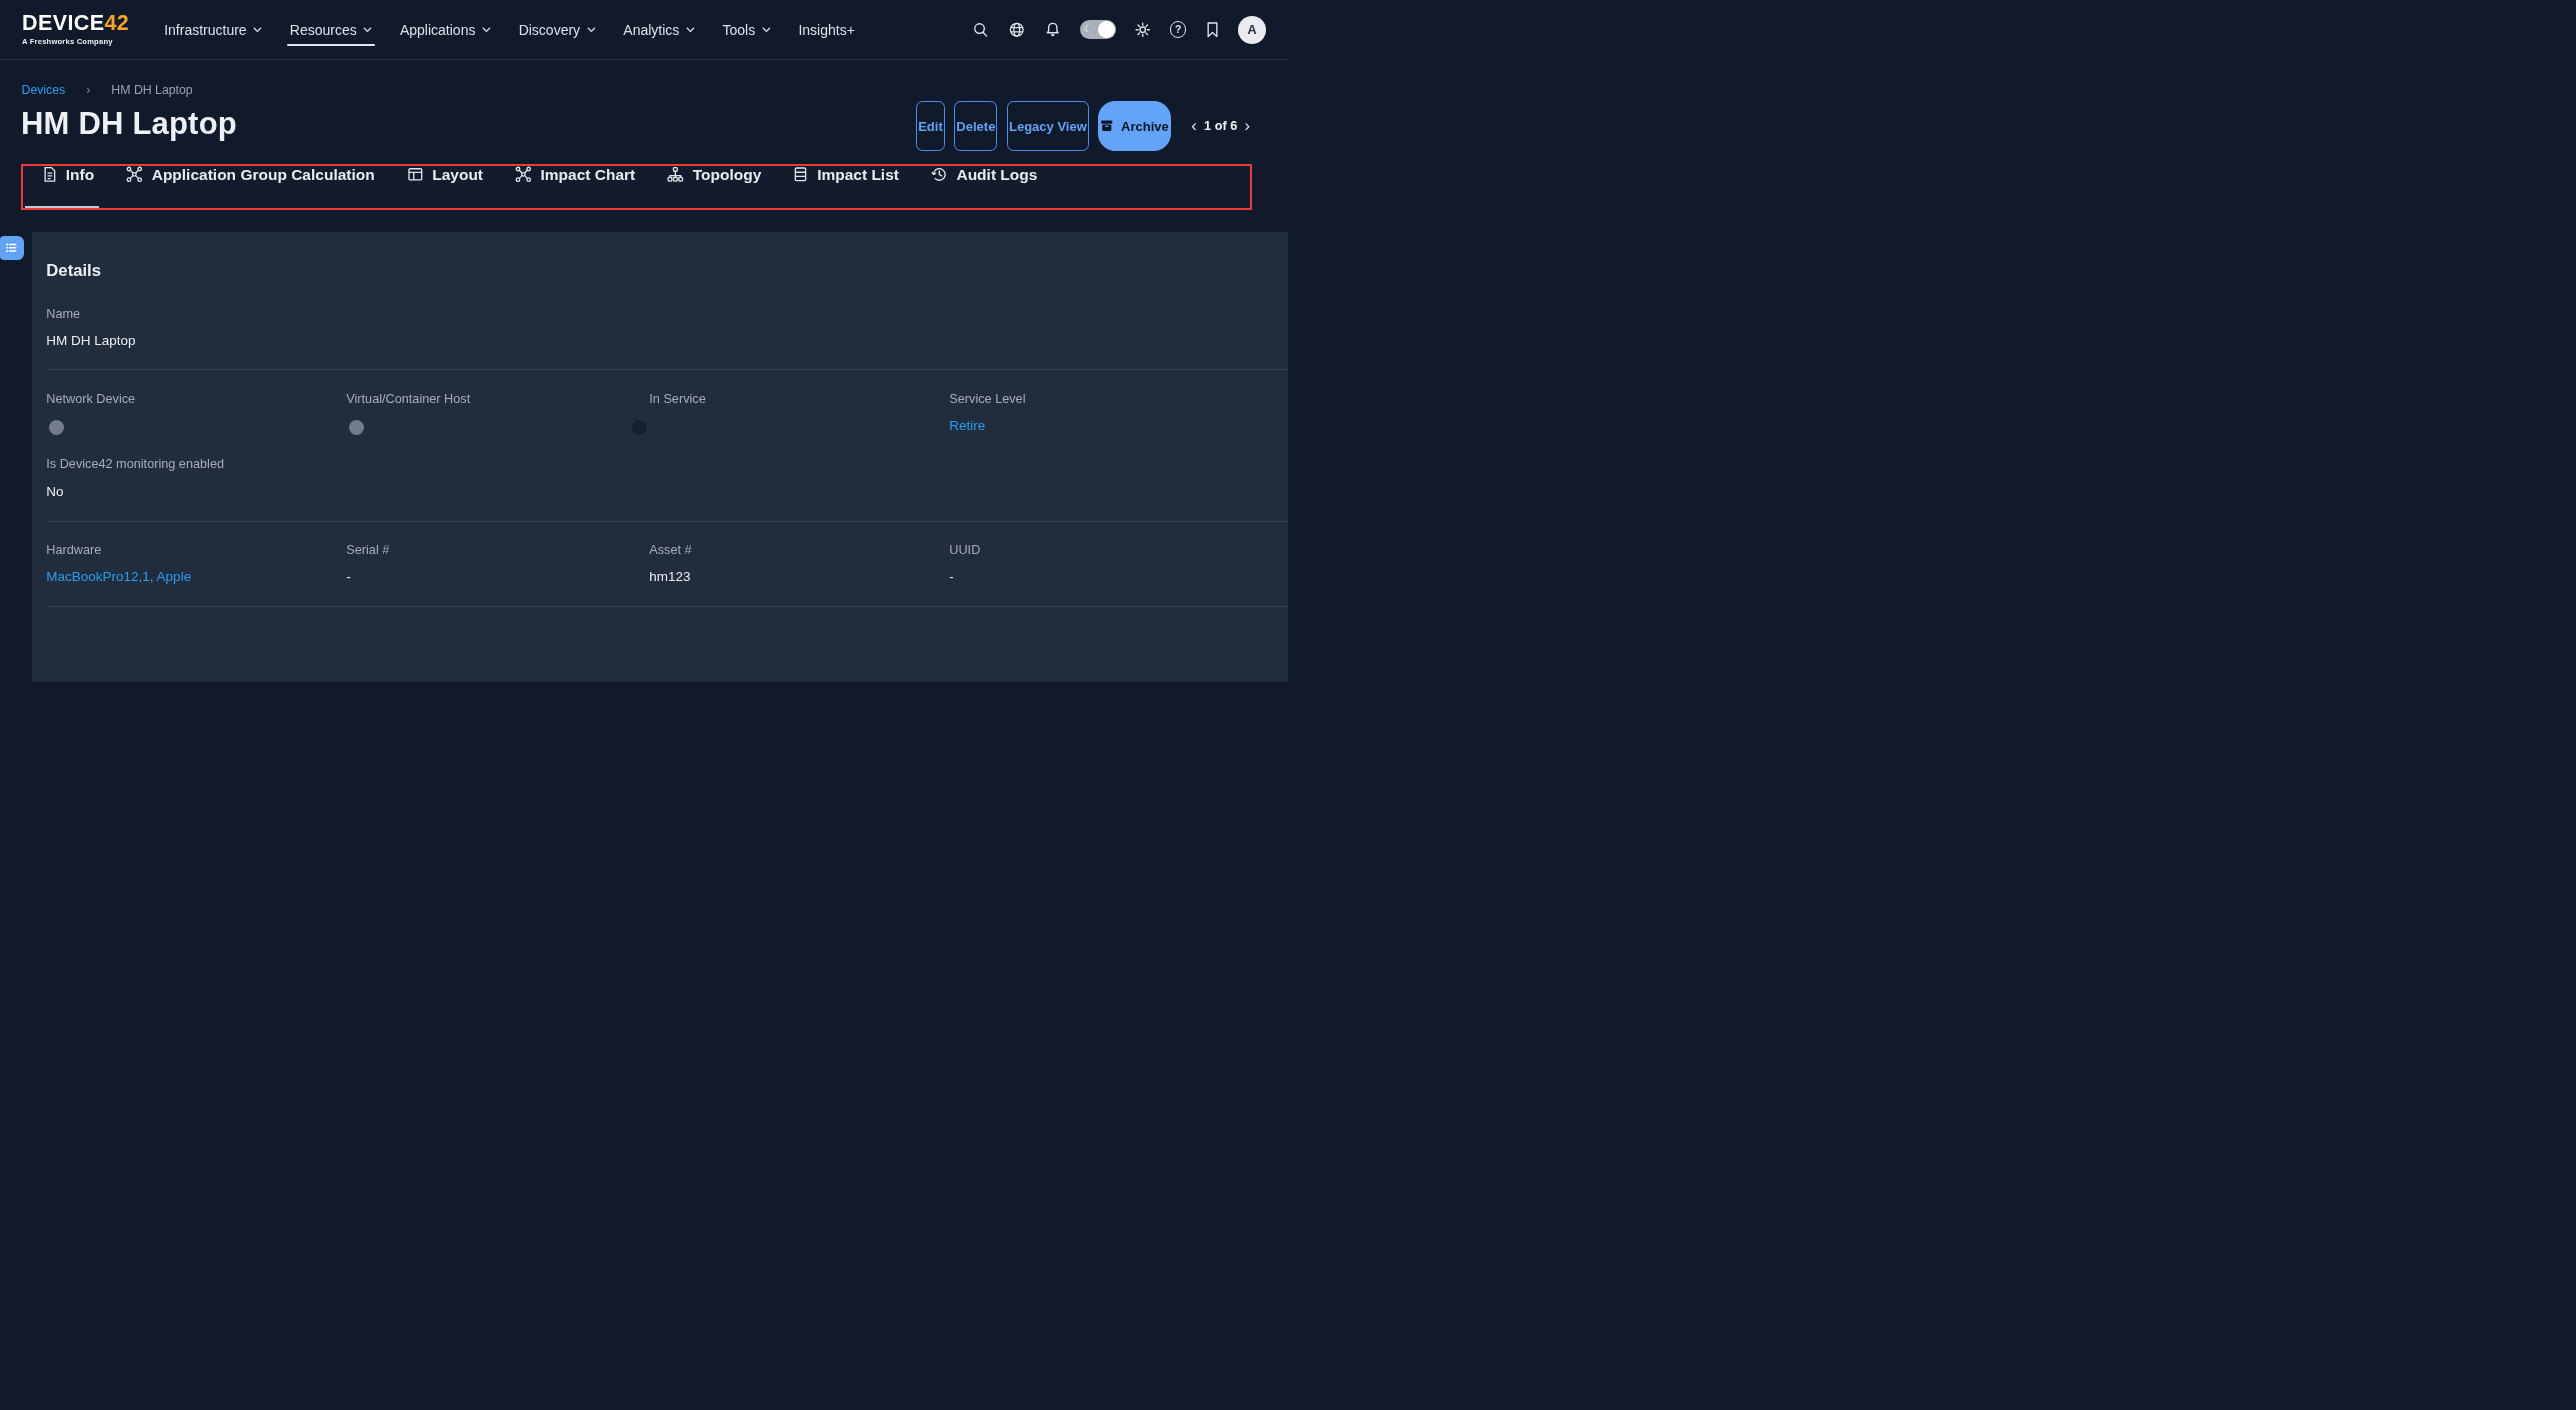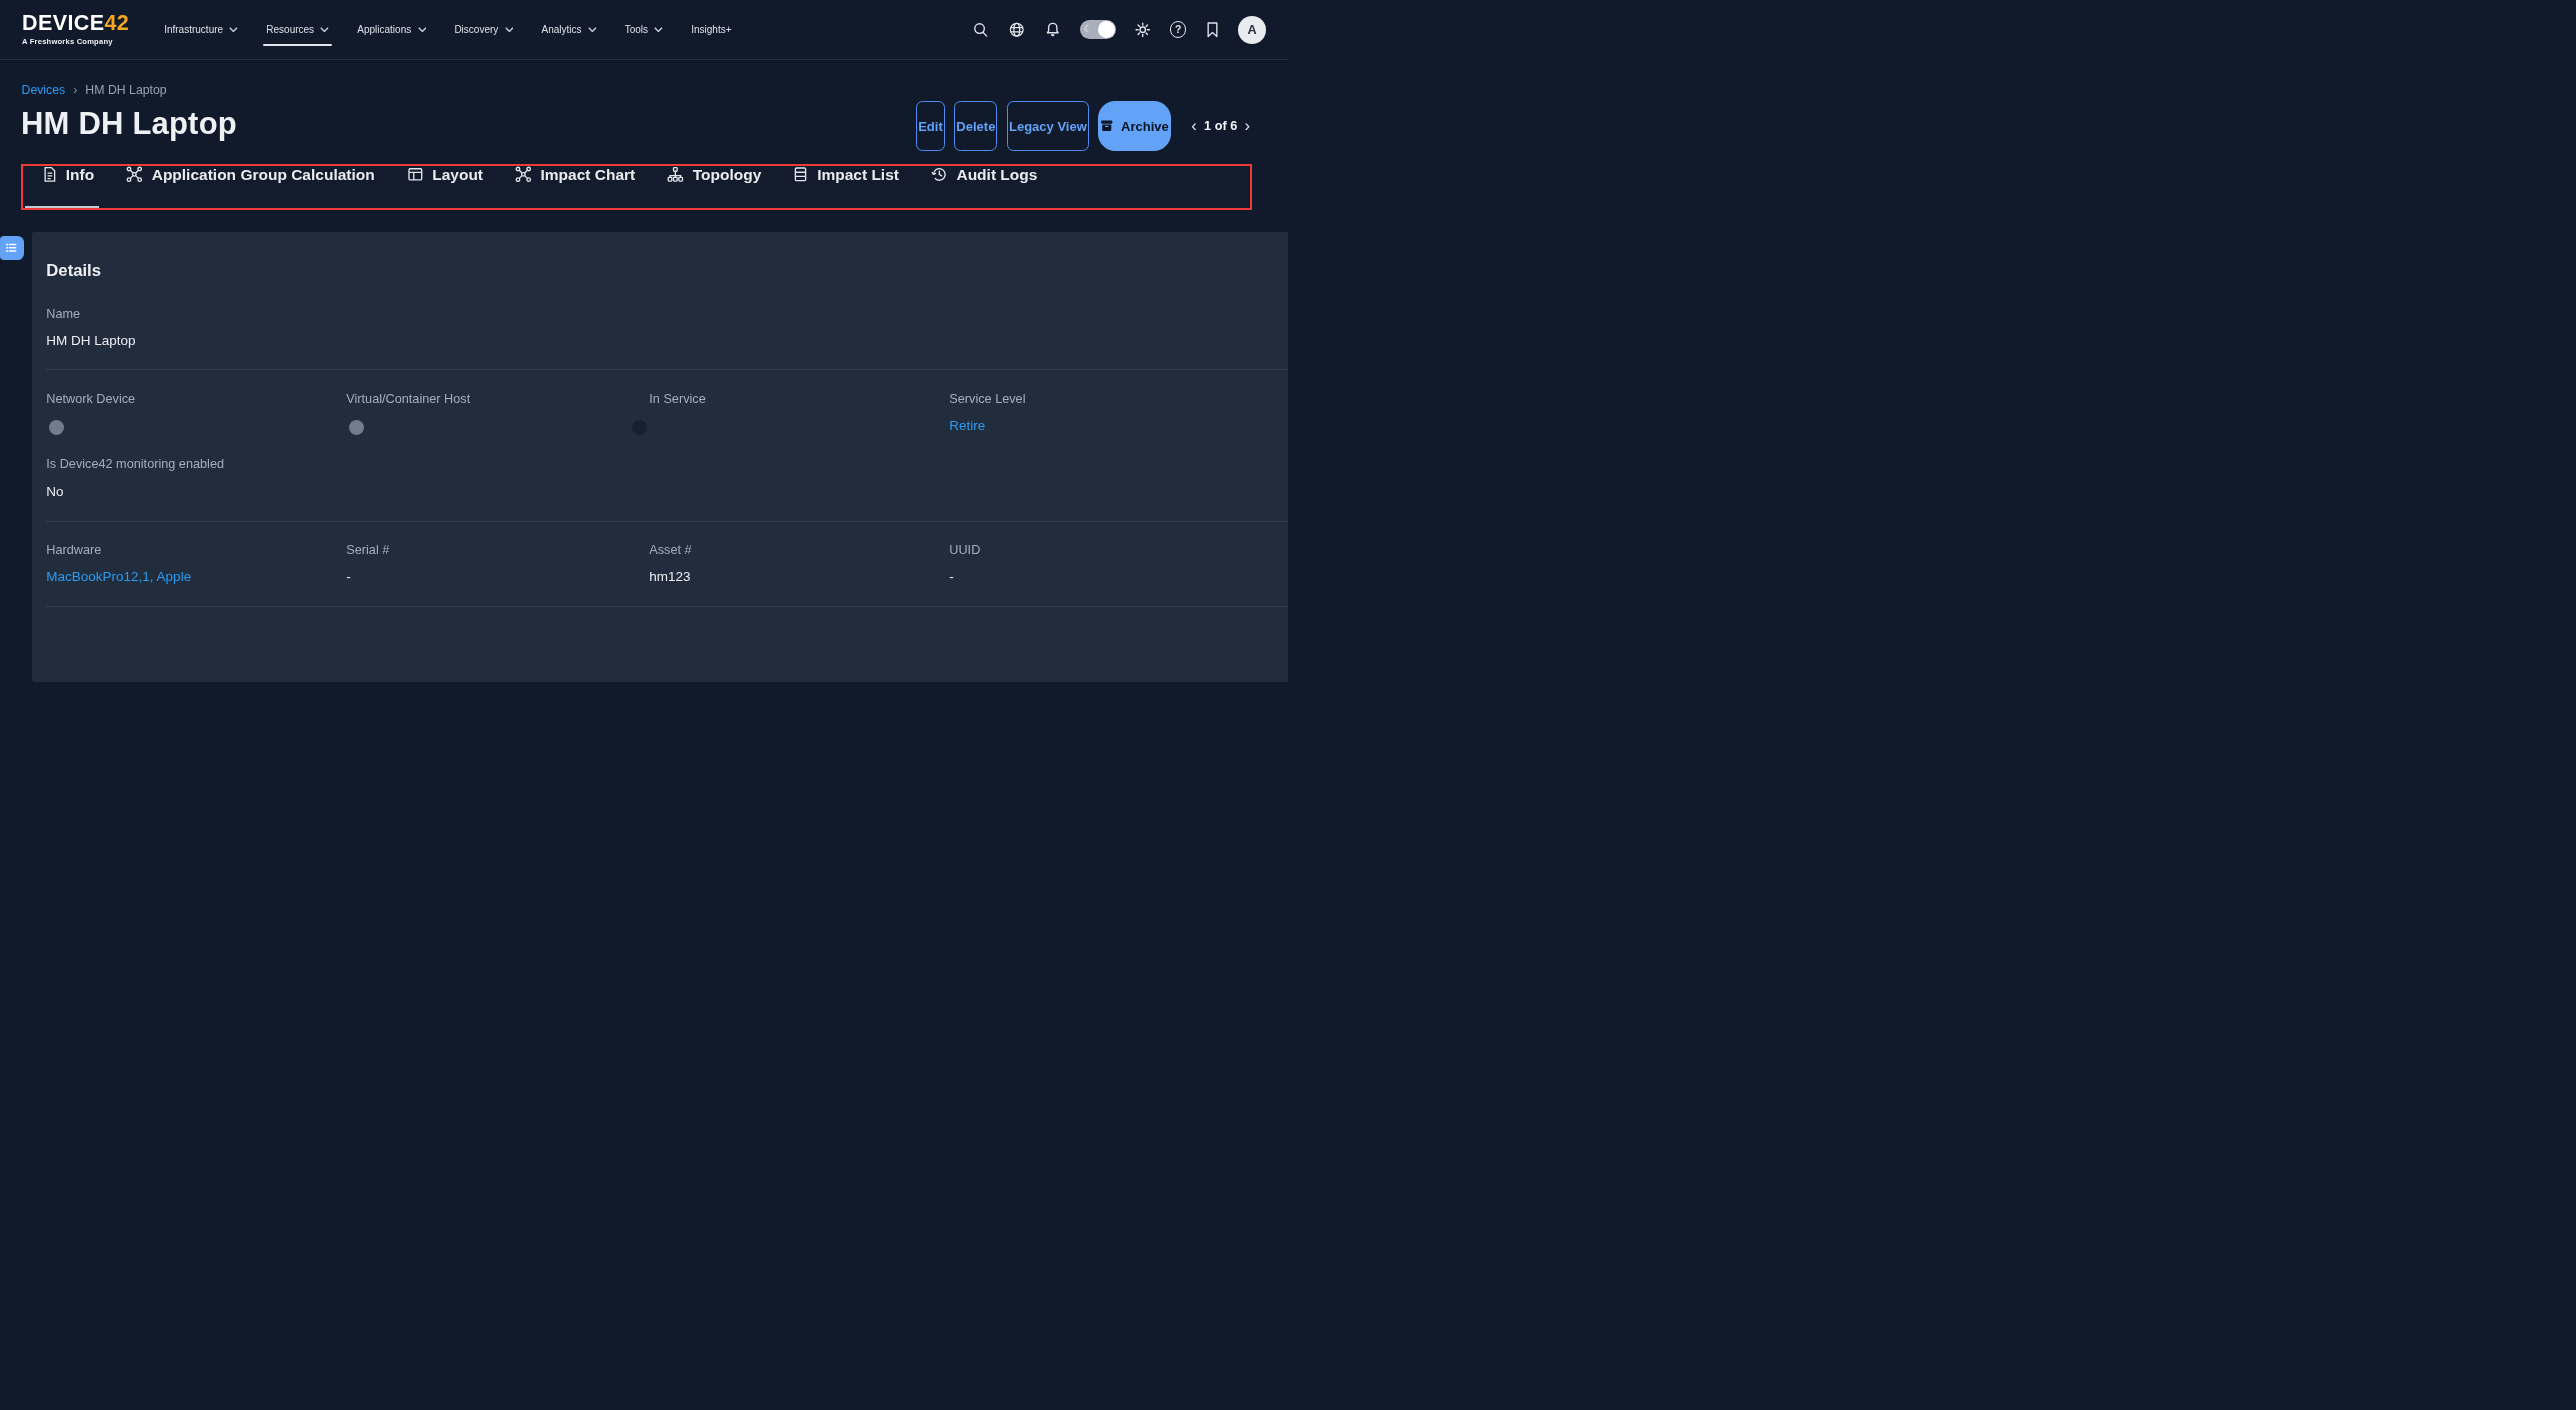--- a/index.html
+++ b/index.html
@@ -18,21 +18,21 @@
     position:absolute; top:0; left:0; right:0; height:60px;
     display:flex; align-items:center; padding:0 22px;
     background:#111a2b; border-bottom:0.8px solid #242f41;
   }
   .logo{ display:flex; flex-direction:column; line-height:1; }
   .logo-main{ font-size:21.5px; font-weight:800; color:#ffffff; letter-spacing:0.4px; }
   .logo-main .accent{ color:#f6a623; }
   .logo-sub{ font-size:7.6px; color:#eef1f5; margin-top:4px; letter-spacing:0.2px; font-weight:600;}
   .nav-items{ display:flex; gap:28px; margin-left:35px; align-items:center; height:100%; }
   .nav-item{
-    color:#dde1e8; font-size:10px; display:flex; align-items:center; gap:6.4px;
+    color:#dde1e8; font-size:14px; display:flex; align-items:center; gap:6.4px;
     position:relative; cursor:pointer; height:100%;justify-content:space-between;
   }
   .nav-item.active::after{
     content:""; position:absolute; left:-3.2px; right:-3.2px; bottom:13.5px;
     height:2px; background:#e3e6ec; border-radius:1.6px;
   }
   .caret{ stroke:#cdd3dc; }
   .nav-right{ margin-left:auto; display:flex; align-items:center; gap:18.3px; }
   .icon-btn{ cursor:pointer; display:flex; align-items:center; }
   .theme-toggle{
@@ -51,21 +51,21 @@
     color:#e2e6ec; font-size:10.3px; font-weight:700; display:flex;
     align-items:center; justify-content:center; cursor:pointer;
   }
   .avatar{
     width:28px; height:28px; border-radius:50%; background:#e9ebef;
     color:#27303f; font-weight:700; font-size:12.7px;
     display:flex; align-items:center; justify-content:center; cursor:pointer;
   }
 
   
-  .crumb{ position:absolute; top:83px; left:21.5px; font-size:12.3px; display:flex; gap:8px; }
+  .crumb{ position:absolute; top:83px; left:21.5px; font-size:12.3px; display:flex; gap:21px; }
   .crumb .link{ color:#2b9cf2; cursor:pointer; }
   .crumb .sep{ color:#8892a0; }
   .crumb .cur{ color:#99a2ae; }
   .page-title{
     position:absolute; top:106px; left:21px;
     font-size:31px; font-weight:800; color:#eef1f4; letter-spacing:0.2px;
   }
   .actions{ position:absolute; top:101px; right:38px; display:flex; gap:9.6px; align-items:center; }
   .btn{
     height:50px; border-radius:6.4px; border:1.2px solid #4e8ef2; background:transparent;

